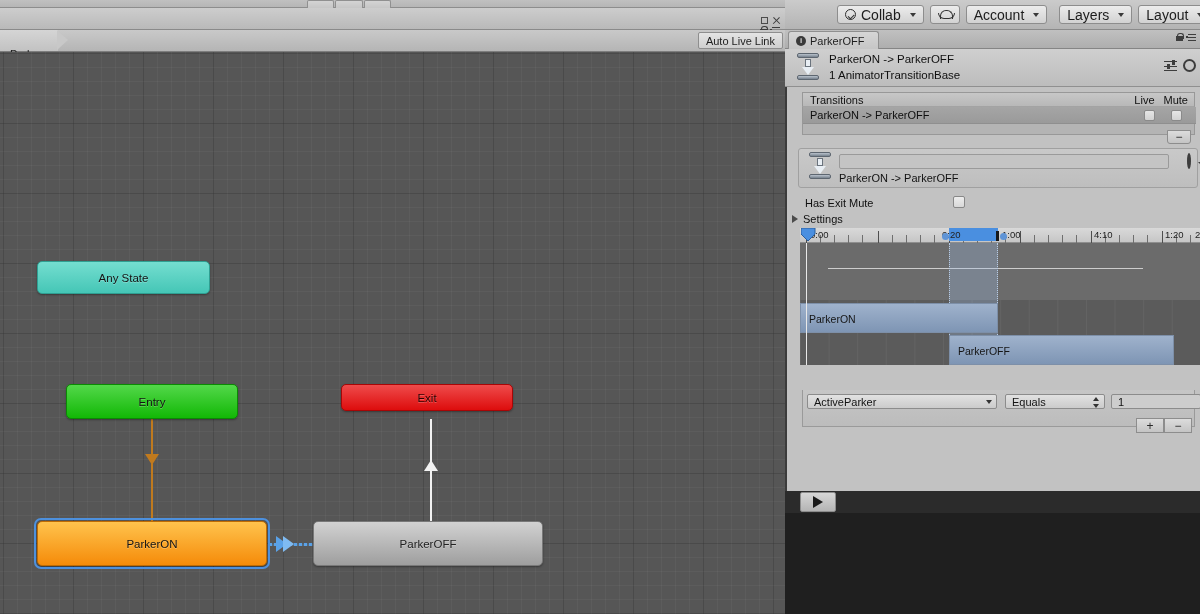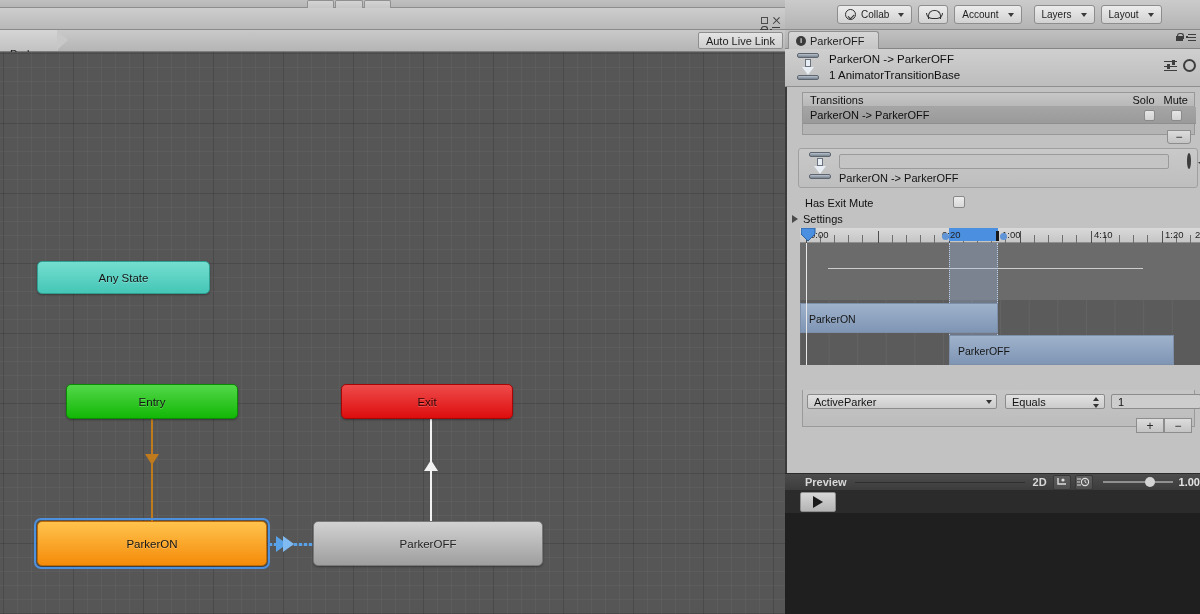--- a/index.html
+++ b/index.html
@@ -89,21 +89,21 @@
     border:1px solid #2f9f92;
     box-shadow:0 1px 2px rgba(0,0,0,.35);
   }
   .node.entry {
     left:66px; top:332px; width:172px; height:35px;
     background:linear-gradient(#53d84a,#12b806);
     border:1px solid #0b8a03;
     box-shadow:0 1px 2px rgba(0,0,0,.35);
   }
   .node.exit {
-    left:341px; top:332px; width:172px; height:35px;
+    left:341px; top:332px; width:172px; height:27px;
     background:linear-gradient(#ef4b4b,#dd0d0d);
     border:1px solid #a80606;
     box-shadow:0 1px 2px rgba(0,0,0,.35);
     color:#2a0000;
   }
   .node.parkeron {
     left:37px; top:469px; width:230px; height:45px;
     background:linear-gradient(#ffc34d,#f58b09);
     border:1px solid #c06c02;
     box-shadow:0 1px 2px rgba(0,0,0,.35);
@@ -155,21 +155,21 @@
   .toolbar {
     position:absolute; left:0; top:0; width:415px; height:30px;
     background:linear-gradient(#cbcbcb,#b4b4b4);
     border-bottom:1px solid #8a8a8a;
     display:flex; align-items:center; gap:6px; padding-left:52px;
   }
   .tbtn {
     height:19px; border:1px solid #8d8d8d; border-radius:3px;
     background:linear-gradient(#ececec,#d2d2d2);
     display:flex; align-items:center; gap:5px; padding:0 7px;
-    font-size:10px; color:#1c1c1c; white-space:nowrap;
+    font-size:14px; color:#1c1c1c; white-space:nowrap;
   }
   .tbtn .caret { width:0;height:0;border-left:3.5px solid transparent;border-right:3.5px solid transparent;border-top:4px solid #3a3a3a; margin-left:4px;}
   .collab-ic { width:11px;height:11px;border-radius:50%;border:1.6px solid #2f2f2f; position:relative;}
   .collab-ic:after{content:"";position:absolute;left:2px;top:4px;width:5px;height:2.5px;border-left:1.6px solid #2f2f2f;border-bottom:1.6px solid #2f2f2f;transform:rotate(-45deg);}
   .cloud-btn { width:30px; justify-content:center; }
   .cloud-ic { width:15px;height:9px; position:relative;}
   .cloud-ic:before{content:"";position:absolute;left:0;bottom:0;width:15px;height:5px;border:1.5px solid #333;border-top:none;border-radius:0 0 7px 7px;}
   .cloud-ic:after{content:"";position:absolute;left:2px;top:0;width:11px;height:8px;border:1.5px solid #333;border-bottom:none;border-radius:6px 6px 0 0;}
 
   .tabbar {
@@ -491,21 +491,21 @@
             <b></b>
             <b></b>
           </span>
         <span class="gear-ic"></span>
       </div>
     </div>
 
     <div class="sec-head" id="transitions-head">
       <span>Transitions</span>
       <span class="sh-right">
-        <span>Solo</span>
+        <span>Live</span>
         <span>Mute</span>
       </span>
     </div>
     <div class="trans-list">
       <div class="trans-row">
         <span>ParkerON -&gt; ParkerOFF</span>
         <span class="cbx solo"></span>
         <span class="cbx mute"></span>
       </div>
     </div>
@@ -617,43 +617,20 @@
       <span class="updown"></span>
     </div>
     <div class="dd" id="cond-val" style="pointer-events:auto;">
       <span>1</span>
     </div>
     <div class="pm-row" style="right:4px; pointer-events:auto;">
       <div class="pm-btn">+</div>
       <div class="pm-btn">−</div>
     </div>
 
-    <div class="preview-bar" style="pointer-events:auto;">
-      <span class="pv-label">Preview</span>
-      <span class="pv-sep"></span>
-      <span class="pv-2d">2D</span>
-      <span class="pv-btn">
-        <svg width="12" height="12" viewBox="0 0 12 12">
-          <path d="M2 2 V8 H10" stroke="#ddd" stroke-width="1.4" fill="none"></path>
-          <circle cx="7" cy="4" r="1.6" fill="#ddd"></circle>
-        </svg>
-      </span>
-      <span class="pv-btn">
-        <svg width="13" height="12" viewBox="0 0 13 12">
-          <circle cx="8" cy="6" r="3.6" stroke="#ddd" stroke-width="1.2" fill="none"></circle>
-          <path d="M8 4 V6 L9.5 7" stroke="#ddd" stroke-width="1" fill="none"></path>
-          <path d="M0 3 H4 M0 6 H3 M0 9 H4" stroke="#ddd" stroke-width="1.1"></path>
-        </svg>
-      </span>
-      <span class="pv-slider">
-        <span class="trk"></span>
-          <span class="kn"></span>
-      </span>
-      <span class="pv-val">1.00</span>
-    </div>
 
     <div class="preview-area" style="pointer-events:auto;">
       <div class="preview-strip">
         <div class="play-btn">
           <span class="play-tri"></span>
         </div>
       </div>
     </div>
   </div>
 

